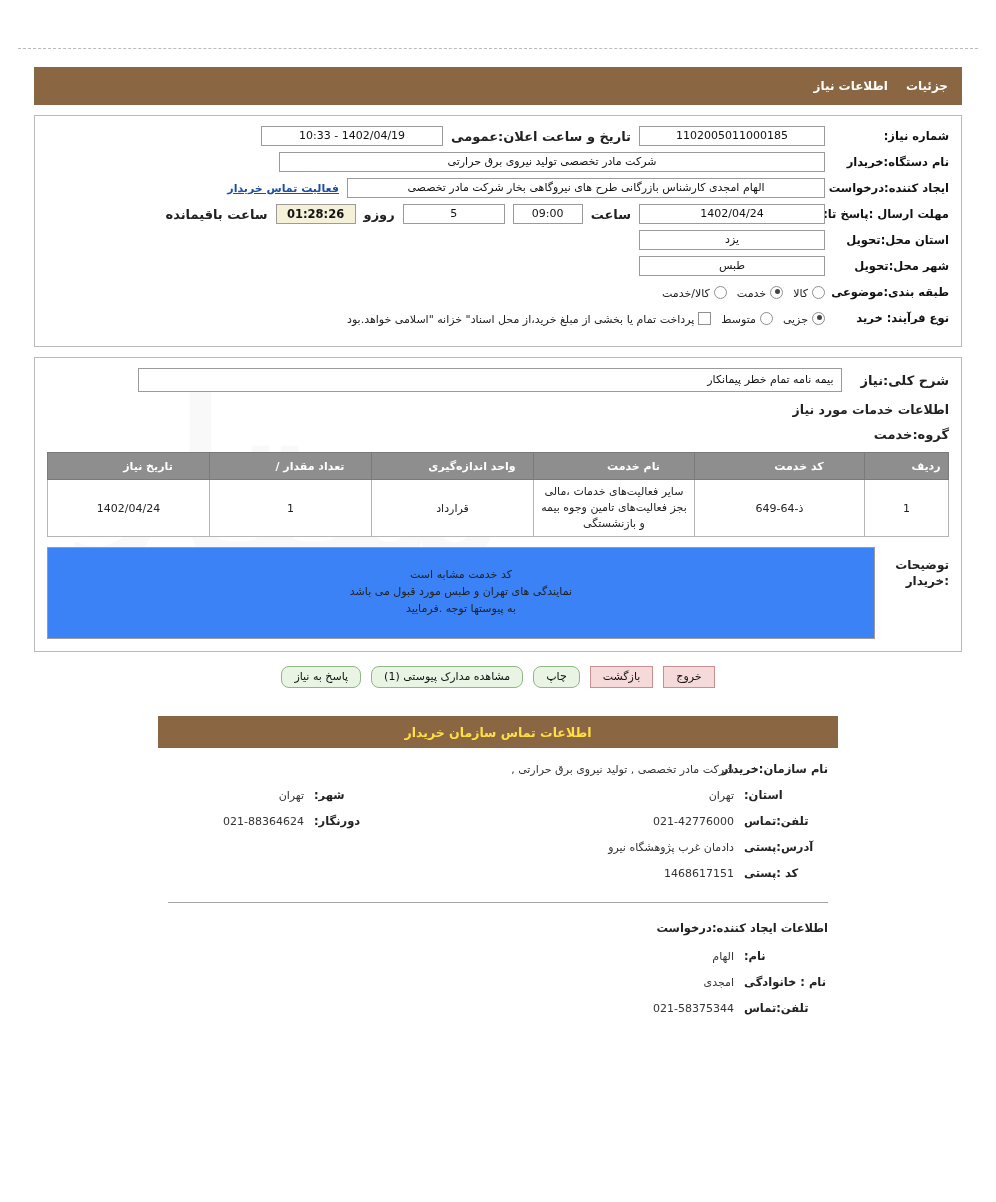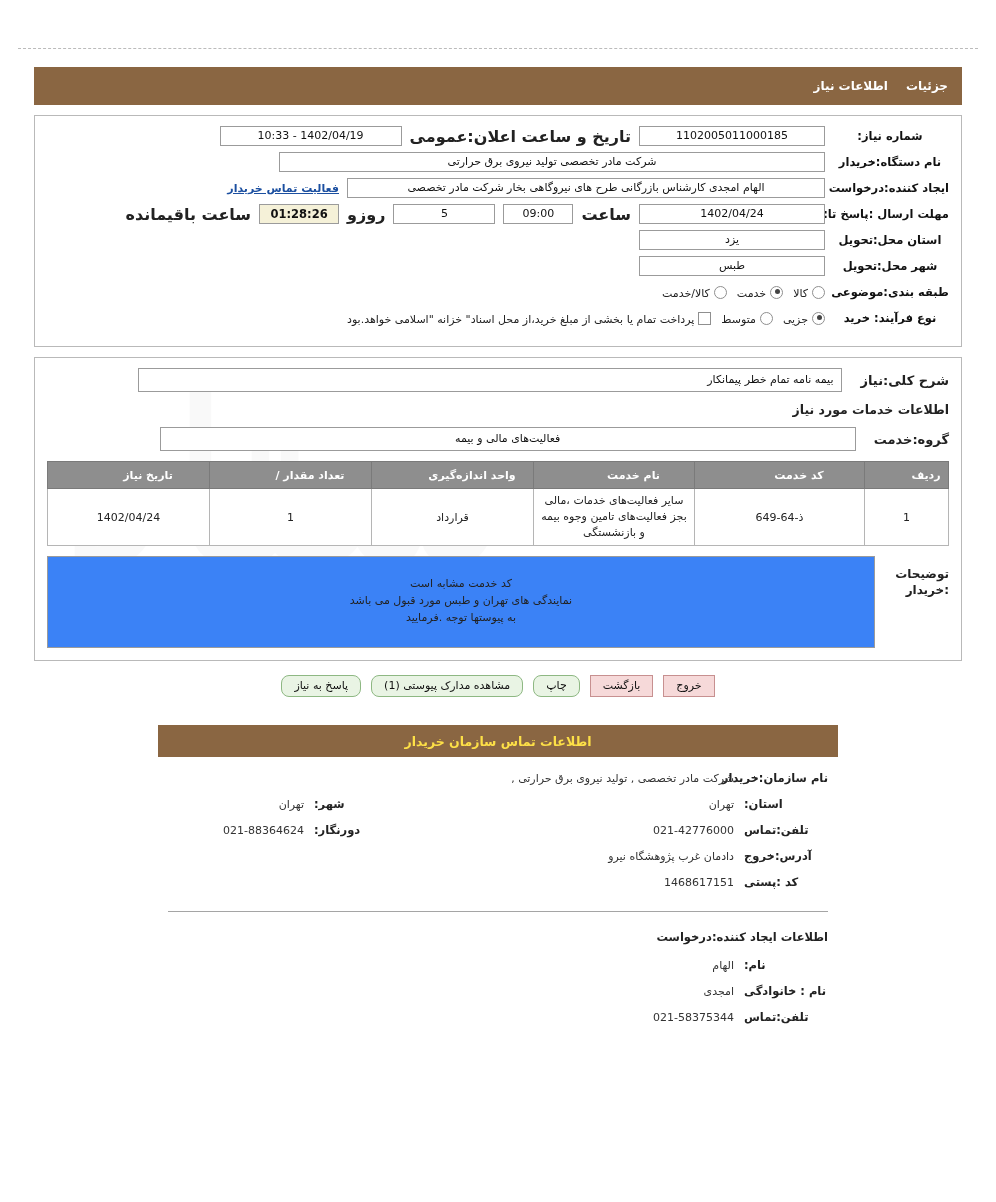--- a/index.html
+++ b/index.html
@@ -74,40 +74,40 @@
   .row {
     display: flex;
     align-items: center;
     margin-bottom: 6px;
     min-height: 20px;
   }
   .lbl {
     font-weight: bold;
     font-size: 11.5px;
     color: #111;
-    text-align: center;
+    text-align: right;
     padding-left: 6px;
     white-space: nowrap;
   }
   .w-lbl { width: 118px; }
   .fld {
     border: 1px solid #9b9b9b;
     background: #fff;
     height: 18px;
     line-height: 18px;
     font-size: 11px;
     padding: 0 4px;
     text-align: center;
     color: #111;
     overflow: hidden;
     white-space: nowrap;
   }
   .fld.lefttext { text-align: left; }
   .sub-lbl {
-    font-size: 16px;
+    font-size: 13px;
     font-weight: bold;
     padding: 0 8px;
     white-space: nowrap;
   }
   .link {
     color: #1b4fa0;
     text-decoration: underline;
     font-size: 11px;
     font-weight: bold;
     white-space: nowrap;
@@ -385,21 +385,20 @@
       <div class="big-lbl">شرح کلی:نیاز</div>
       <div style="width:10px"></div>
       <div class="fld lefttext" style="width:690px;height:22px;line-height:22px;text-align:right;padding-right:8px">بیمه نامه تمام خطر پیمانکار</div>
     </div>
 
     <div class="section-title">اطلاعات خدمات مورد نیاز</div>
 
     <div class="desc-row">
       <div class="big-lbl">گروه:خدمت</div>
       <div style="width:10px"></div>
-      <div class="fld" style="width:686px;height:22px;line-height:22px">فعالیت‌های مالی و بیمه</div>
     </div>
 
     <table class="grid">
       <thead>
         <tr>
           <th style="width:42px">ردیف</th>
           <th style="width:128px">کد خدمت</th>
           <th>نام خدمت</th>
           <th style="width:120px">واحد اندازه‌گیری</th>
           <th style="width:120px">تعداد مقدار /</th>
@@ -466,21 +465,21 @@
         <div class="cval">021-42776000</div>
       </div>
       <div class="ccell" style="max-width:230px">
         <div class="ctitle">دورنگار:</div>
         <div class="cval">021-88364624</div>
       </div>
     </div>
 
     <div class="crow">
       <div class="ccell">
-        <div class="ctitle">آدرس:خروج</div>
+        <div class="ctitle">آدرس:پستی</div>
         <div class="cval">دادمان غرب پژوهشگاه نیرو</div>
       </div>
       <div class="ccell" style="max-width:230px"></div>
     </div>
 
     <div class="crow">
       <div class="ccell">
         <div class="ctitle">کد :پستی</div>
         <div class="cval">1468617151</div>
       </div>

